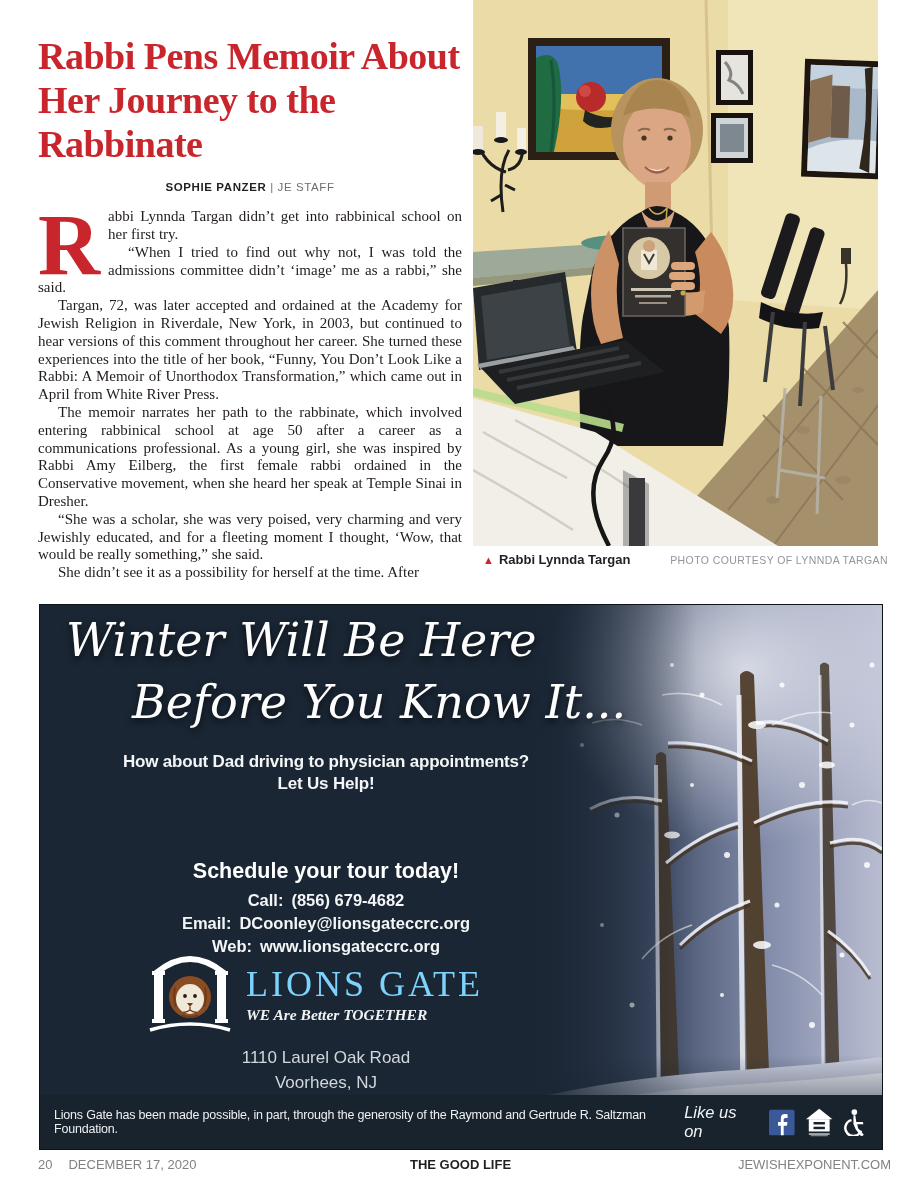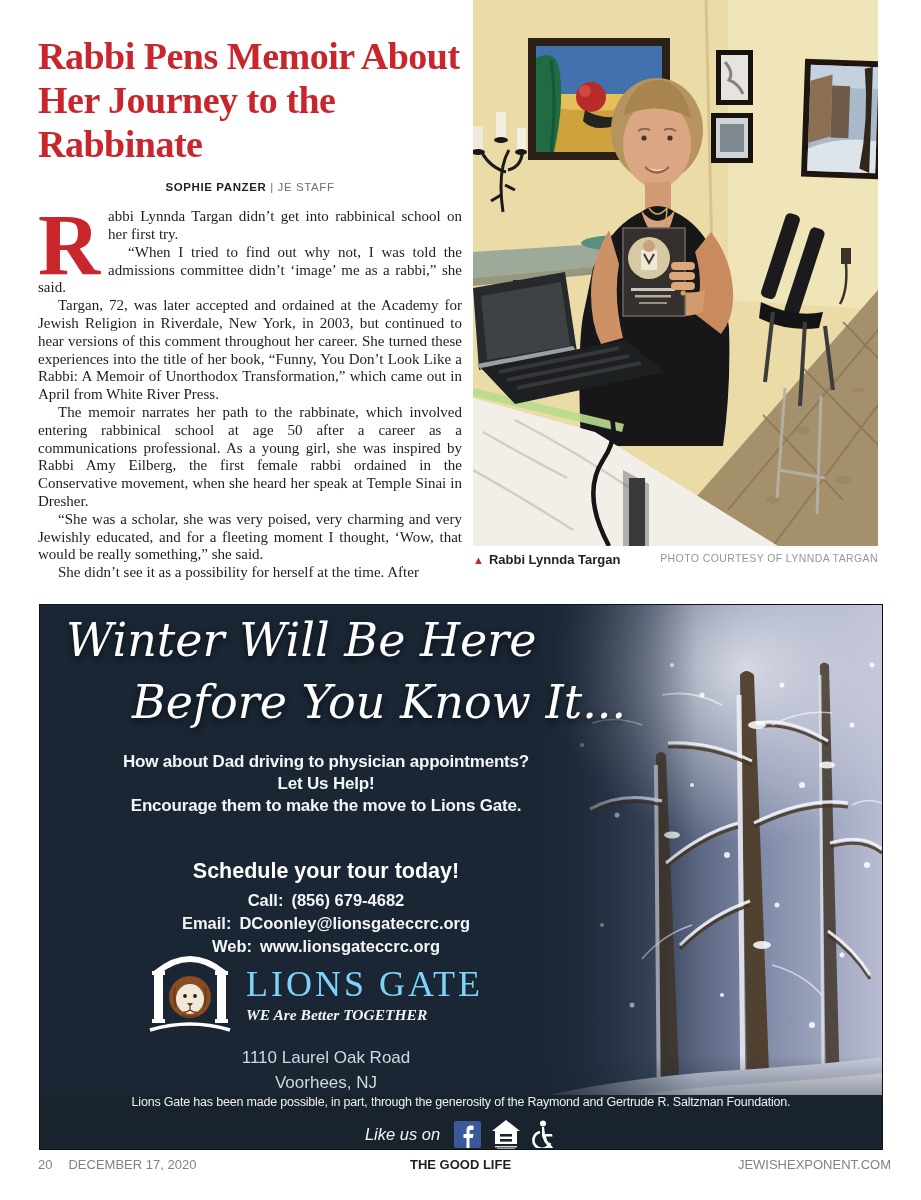--- a/index.html
+++ b/index.html
@@ -15,22 +15,22 @@
   .byline .sep,.byline .org{color:#6d6e71;}
   .bodycopy{font-family:"Liberation Serif",serif;font-size:15px;line-height:17.8px;
             text-align:justify;color:#211c1a;}
   .para{margin:0;}
   .ind{text-indent:20px;}
   .dropcap{float:left;font-family:"Liberation Serif",serif;font-weight:700;color:#c9252c;
            font-size:86px;line-height:64px;padding:5px 8px 0 0;}
 
   
   .photo{position:absolute;left:473px;top:0;width:405px;height:546px;margin:0;overflow:hidden;}
-  .caption-row{position:absolute;left:473px;top:552px;width:405px;display:flex;
-               justify-content:space-between;align-items:flex-start;}
+  .caption-row{position:absolute;left:483px;top:552px;width:405px;display:flex;
+               justify-content:space-between;align-items:center;}
   .caption{font-size:13px;font-weight:700;color:#231f20;}
   .tri{color:#c9252c;font-size:11px;margin-right:5px;font-weight:400;}
   .credit{font-size:10.5px;color:#939598;letter-spacing:.4px;}
 
   
   .ad{position:absolute;left:39px;top:604px;width:844px;height:546px;background:#1a2634;
       overflow:hidden;color:#ffffff;border:1px solid #0c1319;box-sizing:border-box;}
   .winter{position:absolute;top:0;right:0;width:360px;height:546px;}
   .script-line{position:absolute;font-family:"DejaVu Serif",cursive;font-style:italic;
                color:#fdfdfd;font-size:46px;text-shadow:0 3px 7px rgba(0,0,0,.65);white-space:nowrap;}
@@ -47,21 +47,21 @@
             align-items:center;gap:14px;}
   .brand-text{display:flex;flex-direction:column;}
   .brand-name{font-family:"Liberation Serif",serif;font-size:36px;letter-spacing:3px;
               color:#7dd3fc;line-height:1.05;}
   .brand-tagline{font-family:"Liberation Serif",serif;font-style:italic;font-weight:700;
                  font-size:15.5px;color:#f0f2f4;margin-top:3px;}
   .address{position:absolute;left:8px;top:440px;width:556px;text-align:center;
            font-size:17px;line-height:25px;color:#d2d7dc;}
   .adstrip{position:absolute;left:0;bottom:0;width:100%;height:54px;background:#18232e;
            display:flex;align-items:center;justify-content:space-between;
-           padding:0 14px;box-sizing:border-box;flex-direction:column;}
+           padding:0 14px;box-sizing:border-box;}
   .disclaimer{font-size:12.5px;letter-spacing:-.2px;color:#eef0f2;}
   .social{display:flex;align-items:center;gap:10px;}
   .likeuson{font-style:italic;font-size:16.5px;color:#f2f4f6;margin-right:4px;
             font-family:"Liberation Sans",sans-serif;}
 
   
   .pagefooter{position:absolute;left:0;top:1157px;width:921px;height:20px;
               font-size:13px;color:#808285;}
   .pf-left{position:absolute;left:38px;}
   .pf-left .pnum{margin-right:16px;}
@@ -310,21 +310,20 @@
       <rect width="175" height="546" fill="url(#wfadeL)"></rect>
       <rect y="450" width="360" height="96" fill="url(#wfadeB)"></rect>
     </svg>
 
     <div class="script-line script1">Winter Will Be Here</div>
     <div class="script-line script2">Before You Know It...</div>
 
     <div class="adbody">
       <div>How about Dad driving to physician appointments?</div>
       <div>Let Us Help!</div>
-      <div>Encourage them to make the move to Lions Gate.</div>
     </div>
 
     <div class="cta-title">Schedule your tour today!</div>
 
     <div class="contact">
       <div><span class="lbl">Call:</span><span>(856) 679-4682</span></div>
       <div><span class="lbl">Email:</span><span>DCoonley@lionsgateccrc.org</span></div>
       <div><span class="lbl">Web:</span><span>www.lionsgateccrc.org</span></div>
     </div>
 

